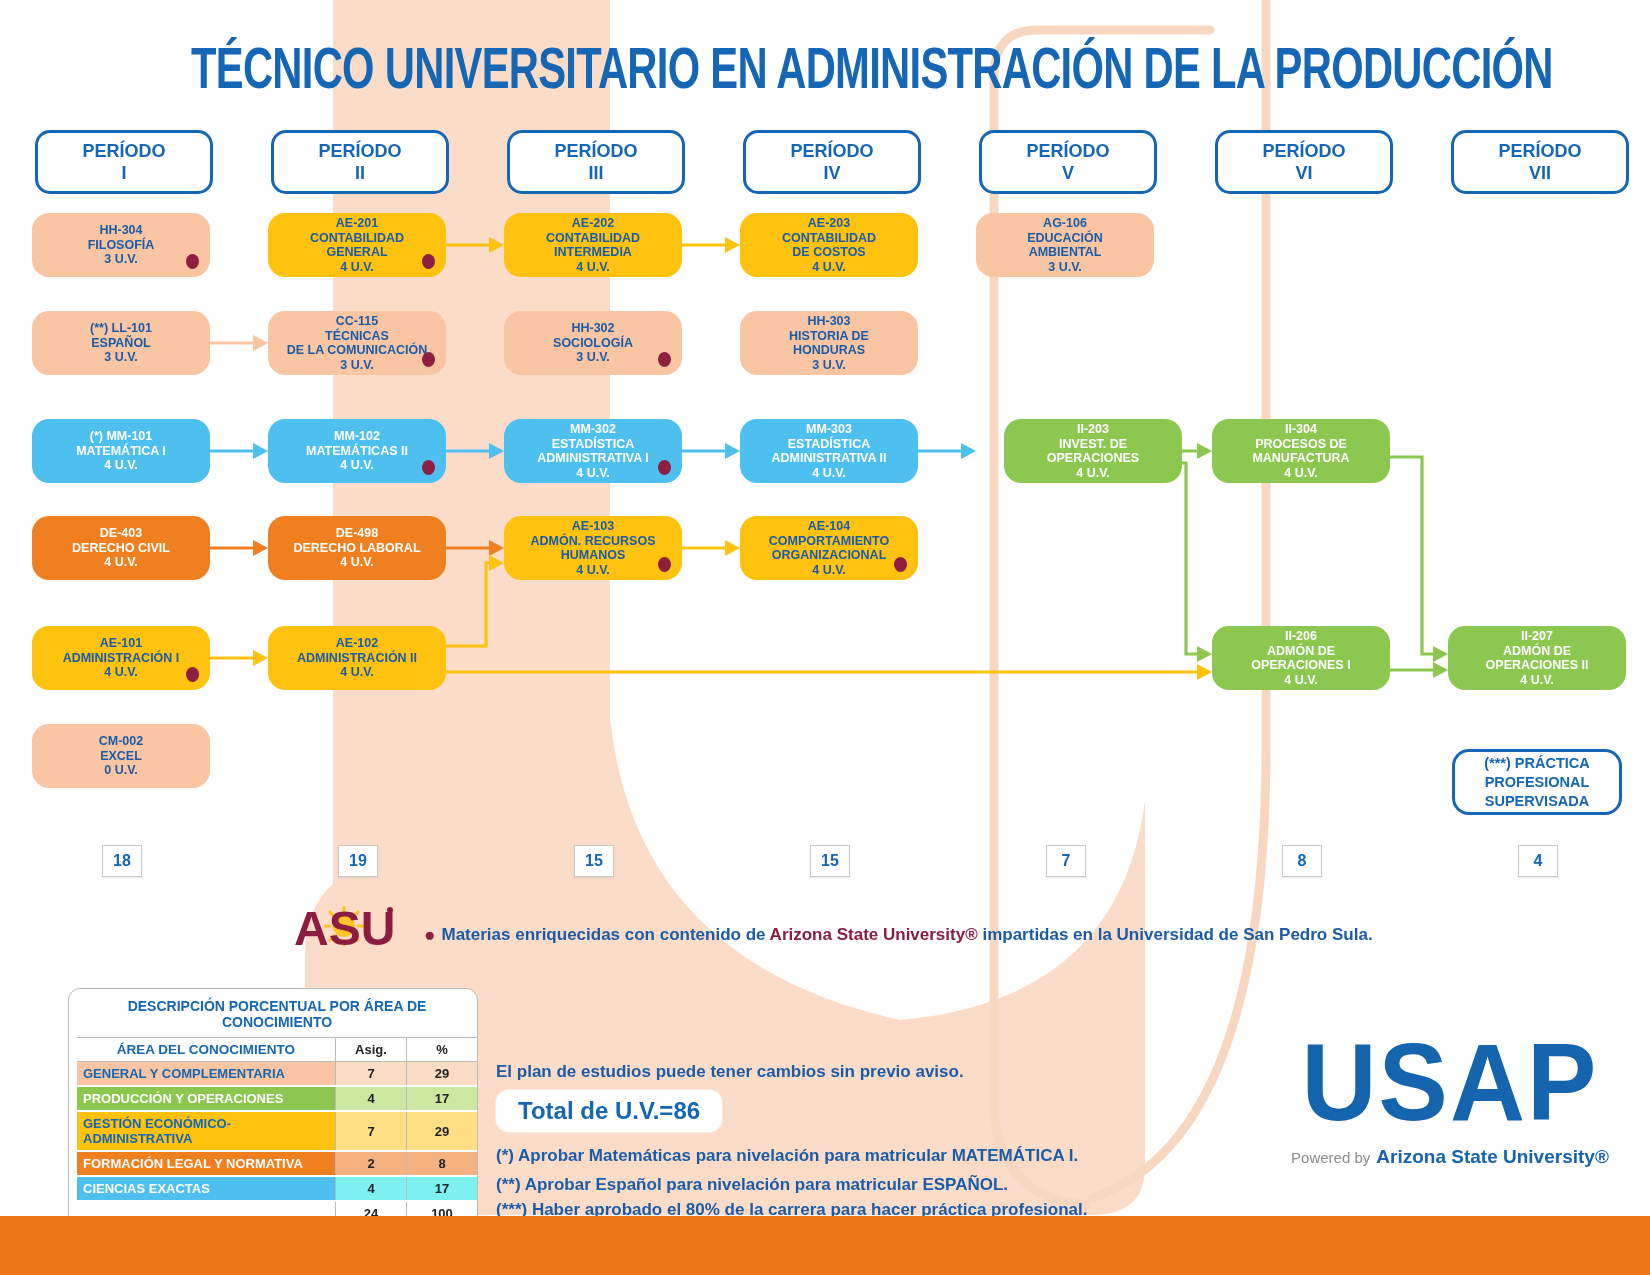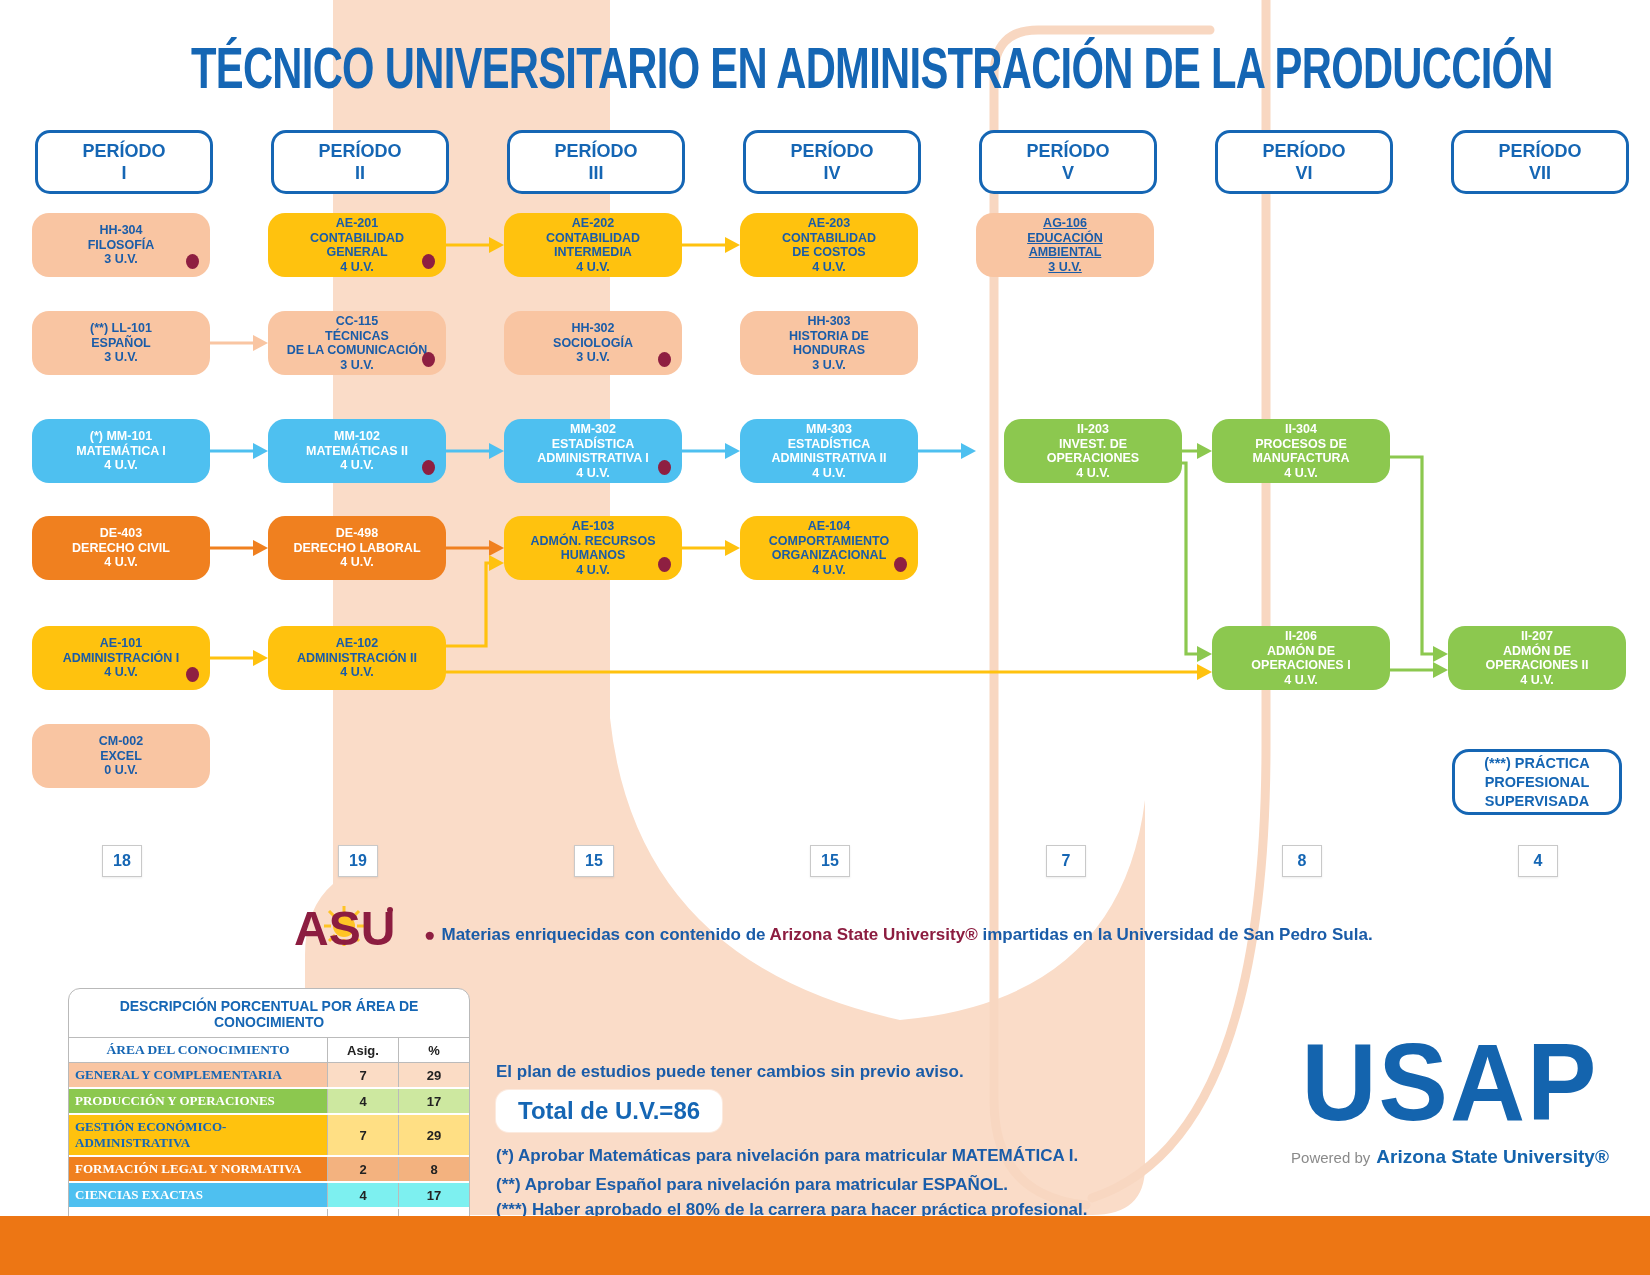--- a/index.html
+++ b/index.html
@@ -40,26 +40,26 @@
     box-shadow:0 1px 2px rgba(0,0,0,.08);
   }
   
   #asu-note{position:absolute;left:424px;top:924px;font-size:17px;color:#1A5CA8;font-weight:bold;}
   #asu-note .bullet{color:#8E1F41;font-size:19px;vertical-align:-1px;margin-right:6px;}
   #asu-note .brand{color:#8C1D40;}
   #asu-logo{position:absolute;left:286px;top:900px;width:120px;height:56px;}
   
   #ktable{
     position:absolute;left:68px;top:988px;width:400px;border:1.5px solid #b9b9b9;border-radius:12px;
-    background:#fff;overflow:hidden;
+    background:#fff;overflow:hidden;padding-left:8px;
   }
   #ktable .ttl{color:#1566B4;font-weight:bold;font-size:14px;text-align:center;padding:9px 4px 7px 4px;}
   #ktable table{border-collapse:collapse;width:100%;font-size:13px;}
   #ktable th,#ktable td{padding:4px 6px;border-left:1px solid #bbb;}
-  #ktable th:first-child,#ktable td:first-child{border-left:none;font-family:Liberation Serif, serif;}
+  #ktable th:first-child,#ktable td:first-child{border-left:none;}
   #ktable thead th{border-top:1px solid #bbb;border-bottom:1px solid #bbb;background:#fff;}
   #ktable .hdr-area{color:#1566B4;font-weight:bold;font-size:13.5px;text-align:center;}
   #ktable .hdr-num{color:#222;font-weight:bold;text-align:center;width:58px;}
   #ktable td.area{font-weight:bold;font-size:13px;border-bottom:2px solid #fff;}
   #ktable td.num{text-align:center;color:#222;font-weight:bold;border-bottom:2px solid #fff;}
   #ktable tr.total td{background:#fff;border-top:1px solid #bbb;}
   #ktable tr.total td.num{border-left:1px solid #bbb;}
   
   .blue-note{position:absolute;color:#1A5CA8;font-weight:bold;font-size:17px;}
   #total-uv{
@@ -301,21 +301,21 @@
         <div>ADMINISTRATIVA II</div>
         <div>4 U.V.</div>
       </div>
       <div class="course yellow" style="left: 740px; top: 516px;">
         <div>AE-104</div>
         <div>COMPORTAMIENTO</div>
         <div>ORGANIZACIONAL</div>
         <div>4 U.V.</div>
         <span class="asu-dot"></span>
       </div>
-      <div class="course peach" style="left: 976px; top: 213px; text-decoration: underline;">
+      <div class="course peach" style="left: 976px; top: 213px;">
         <div>AG-106</div>
         <div>EDUCACIÓN</div>
         <div>AMBIENTAL</div>
         <div>3 U.V.</div>
       </div>
       <div class="course green" style="left: 976px; top: 419px; margin-left: 28px;">
         <div>II-203</div>
         <div>INVEST. DE</div>
         <div>OPERACIONES</div>
         <div>4 U.V.</div>

